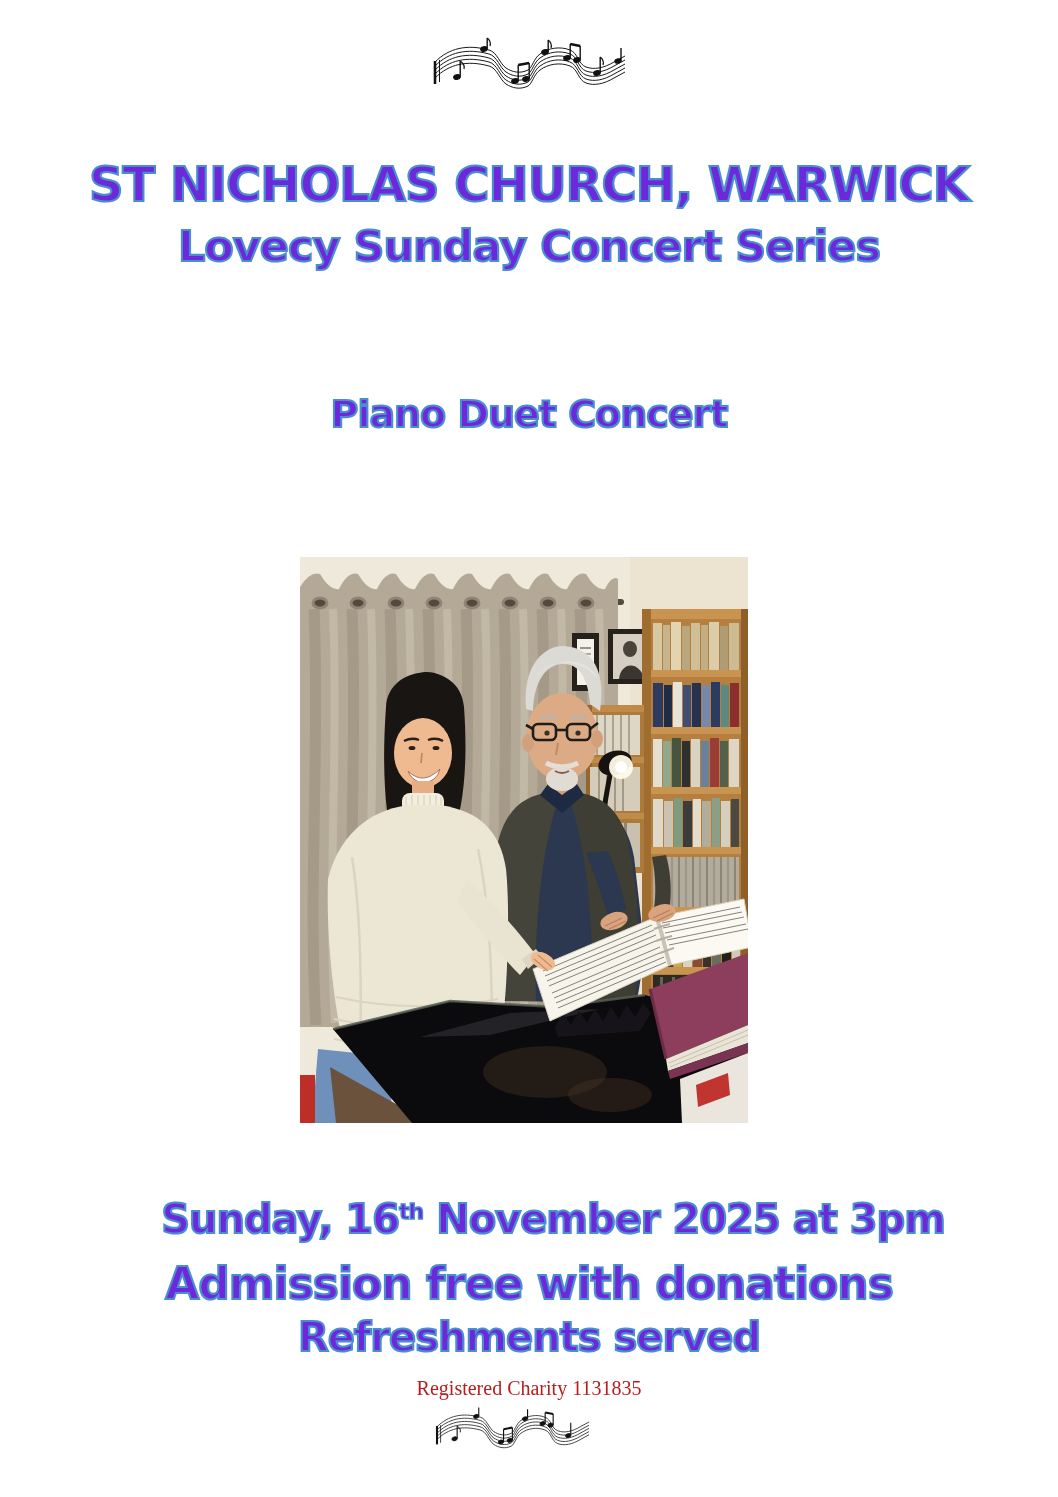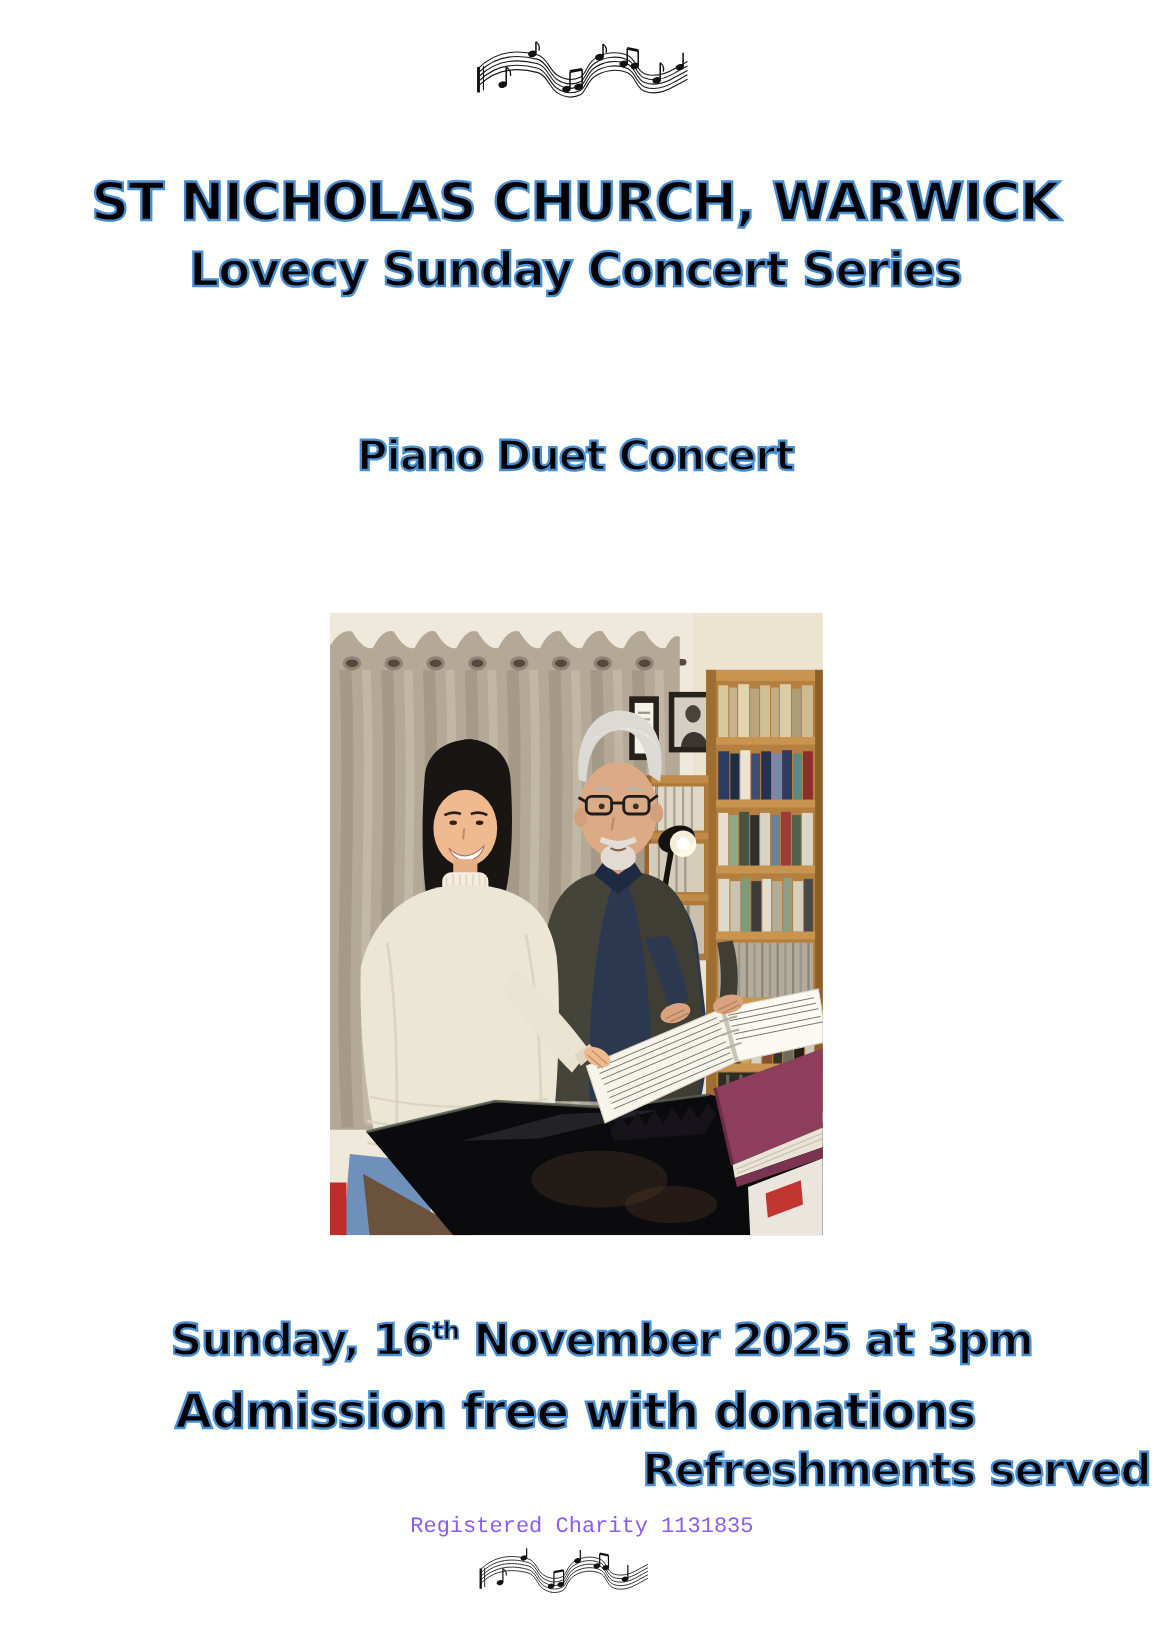--- a/index.html
+++ b/index.html
@@ -5,42 +5,42 @@
   html,body{margin:0;padding:0;background:#ffffff;}
   .page{
     position:relative;
     width:1058px;height:1497px;
     margin:0 auto;
     background:#ffffff;
     overflow:hidden;
     font-family:"DejaVu Sans","Liberation Sans",sans-serif;
   }
   .fancy{
-    position:absolute;left:0;right:12px;
+    position:absolute;left:0;right:0;
     text-align:center;
     font-weight:700;
-    color:#000000;
+    color:#6d28d9;
     -webkit-text-stroke:2.1px #4a8ed2;
     text-shadow:0 0 1px #74a9dd;
     letter-spacing:-1px;
     white-space:nowrap;
   }
   .title1{top:156px;font-size:48px;}
   .title2{top:221px;font-size:43px;}
   .concert-title{top:392px;font-size:38px;}
   .performers{top:466px;font-size:36px;}
   .date-line{top:1196px;font-size:40px;padding-left:48px;}
   .date-line sup{font-size:22px;-webkit-text-stroke:1.4px #4a8ed2;}
   .admission{top:1258px;font-size:44px;}
-  .refreshments{top:1314px;font-size:40px;text-align:right;}
+  .refreshments{top:1314px;font-size:40px;}
   .charity{
     position:absolute;left:0;right:0;top:1377px;
     text-align:center;
-    font-family:Liberation Mono, monospace;
-    font-size:20px;color:#8b5cf6;letter-spacing:0px;
+    font-family:Liberation Serif, serif;
+    font-size:20px;color:#b91c1c;letter-spacing:0px;
   }
   .music-top{position:absolute;left:427px;top:36px;width:206px;height:60px;}
   .music-bottom{position:absolute;left:424px;top:1406px;width:178px;height:48px;}
   .photo{position:absolute;left:300px;top:557px;width:448px;height:566px;}
   svg{display:block;}
 </style>
 </head>
 <body>
 
 <div class="page">

